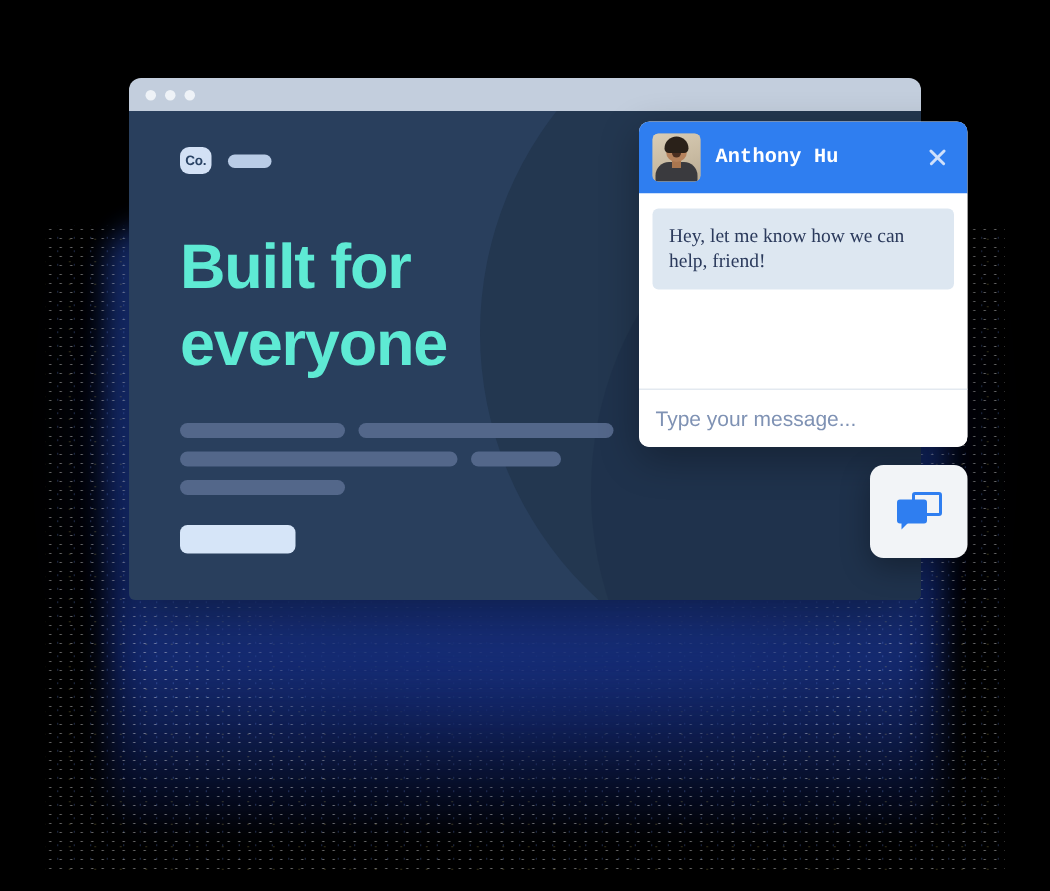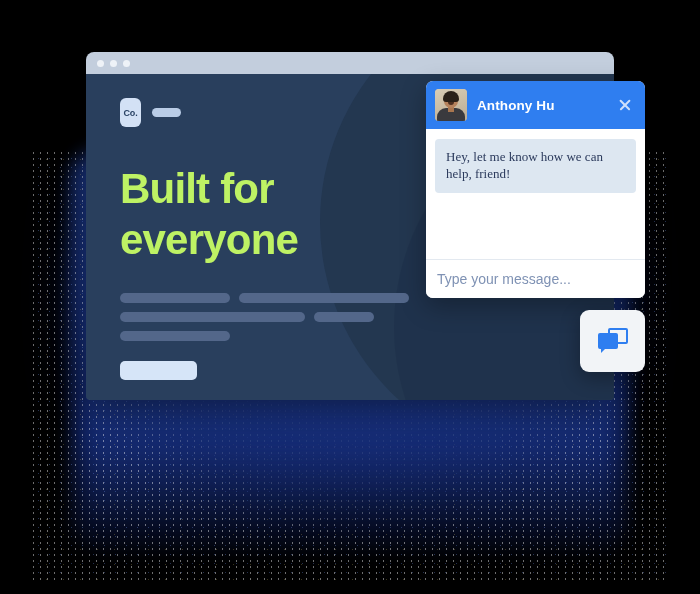--- a/index.html
+++ b/index.html
@@ -134,21 +134,21 @@
   }
 
   
   .navrow {
     display: flex;
     align-items: center;
     gap: 11px;
   }
   .logo-mark {
     width: 21px;
-    height: 29px;
+    height: 18px;
     border-radius: 6px;
     background: #d3e1f5;
     color: #2b4straight;
     color: #2a4365;
     font-size: 9px;
     font-weight: 700;
     letter-spacing: -0.2px;
     display: flex;
     align-items: center;
     justify-content: center;
@@ -169,21 +169,21 @@
     background: #4e6casd;
     background: #4f6687;
     z-index: 2;
   }
 
   .headline {
     margin: 36px 0 12px 0;
     font-size: 42px;
     line-height: 1.22;
     font-weight: 700;
-    color: #bef264;
+    color: #5eead4;
     letter-spacing: -0.8px;
     max-width: 300px;
     font-family: "Liberation Sans", sans-serif;
   }
 
   
   .skeleton {
     margin-top: 28px;
   }
   .sk-row {
@@ -238,21 +238,21 @@
   .avatar .face{ position:absolute; left:9px; top:5px; width:14px; height:14px; border-radius:7px 7px 8px 8px; background:#b5825c; }
   .avatar .smile{position:absolute; left:13px; top:13px; width:6px; height:3px; border-radius:0 0 4px 4px; background:#4b2f20;}
   .avatar .body{ position:absolute; left:2px; bottom:0; width:28px; height:13px; border-radius:9px 9px 0 0; background:#3a3a3e; }
   .avatar .neck{ position:absolute; left:13px; bottom:9px; width:6px; height:5px; background:#a9764f; }
   .chat-name {
     color: #ffffff;
     font-size: 13.5px;
     font-weight: 600;
     letter-spacing: 0.1px;
     flex: 1 1 auto;
-    font-family: Liberation Sans, sans-serif;
+    font-family: Liberation Mono, monospace;
   }
   .close-btn {
     width: 16px;
     height: 16px;
     position: relative;
     flex: 0 0 auto;
     margin-right: 2px;
   }
   .close-btn:before, .close-btn:after {
     content: "";

